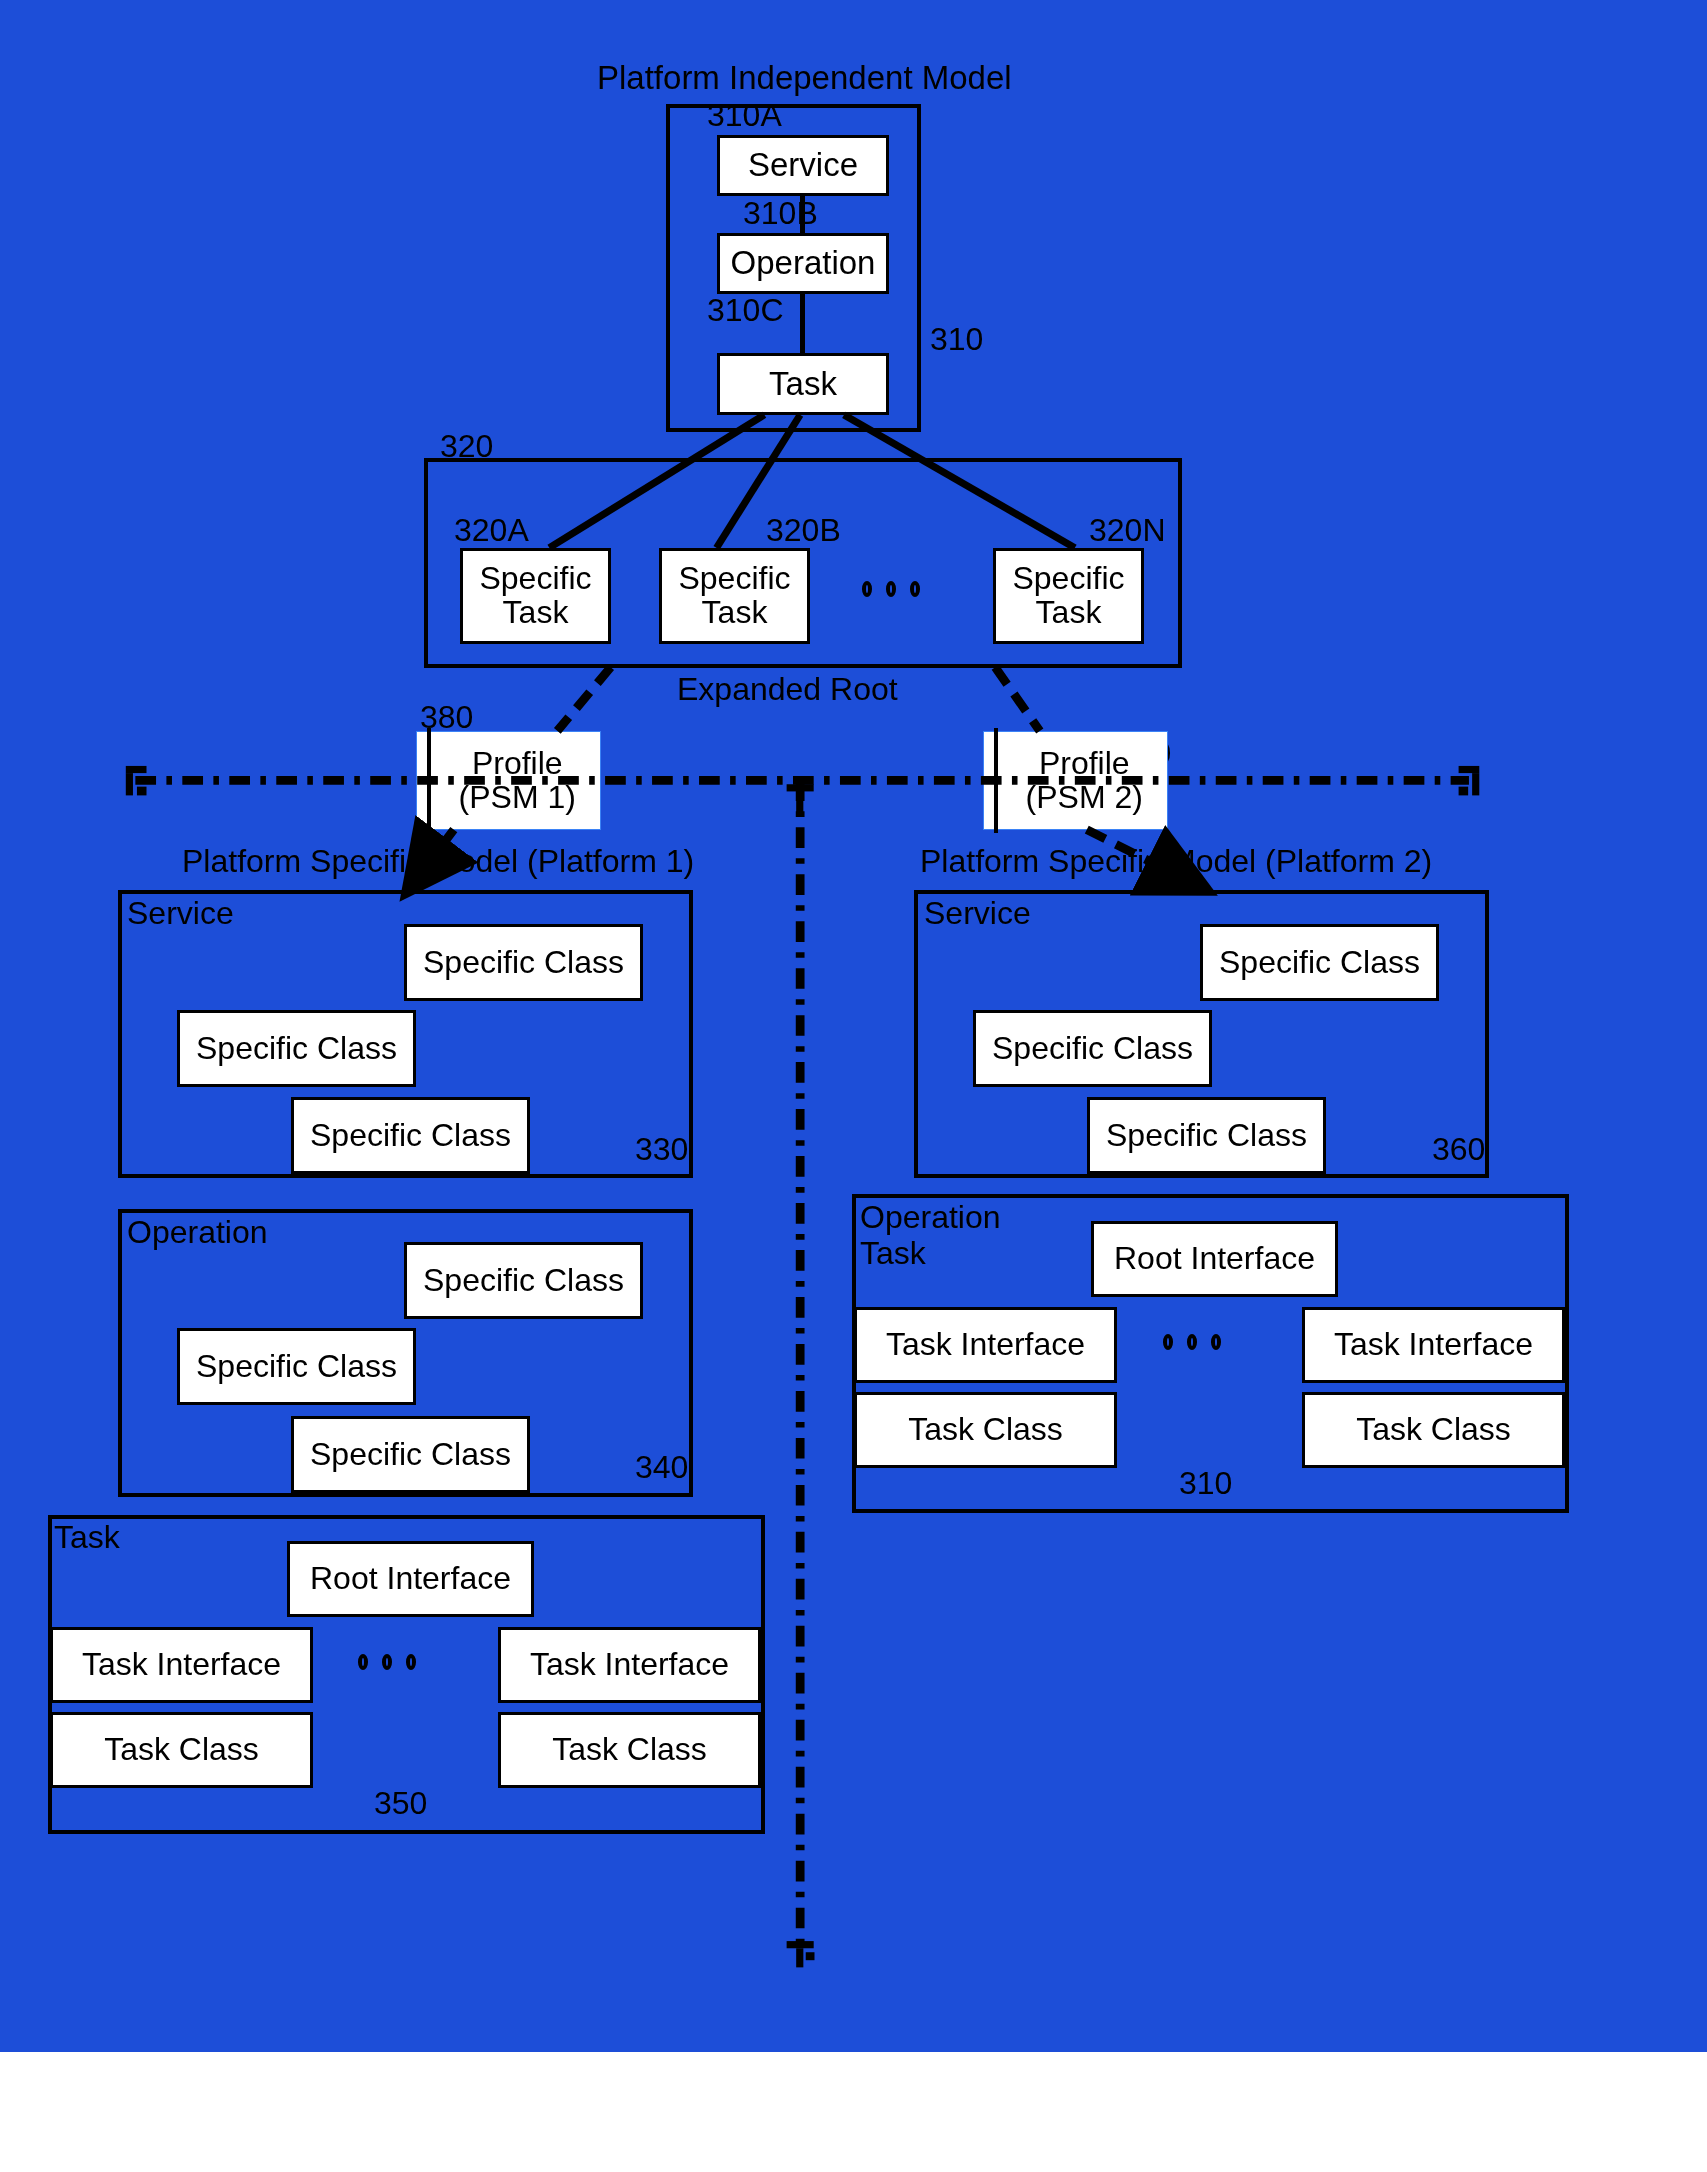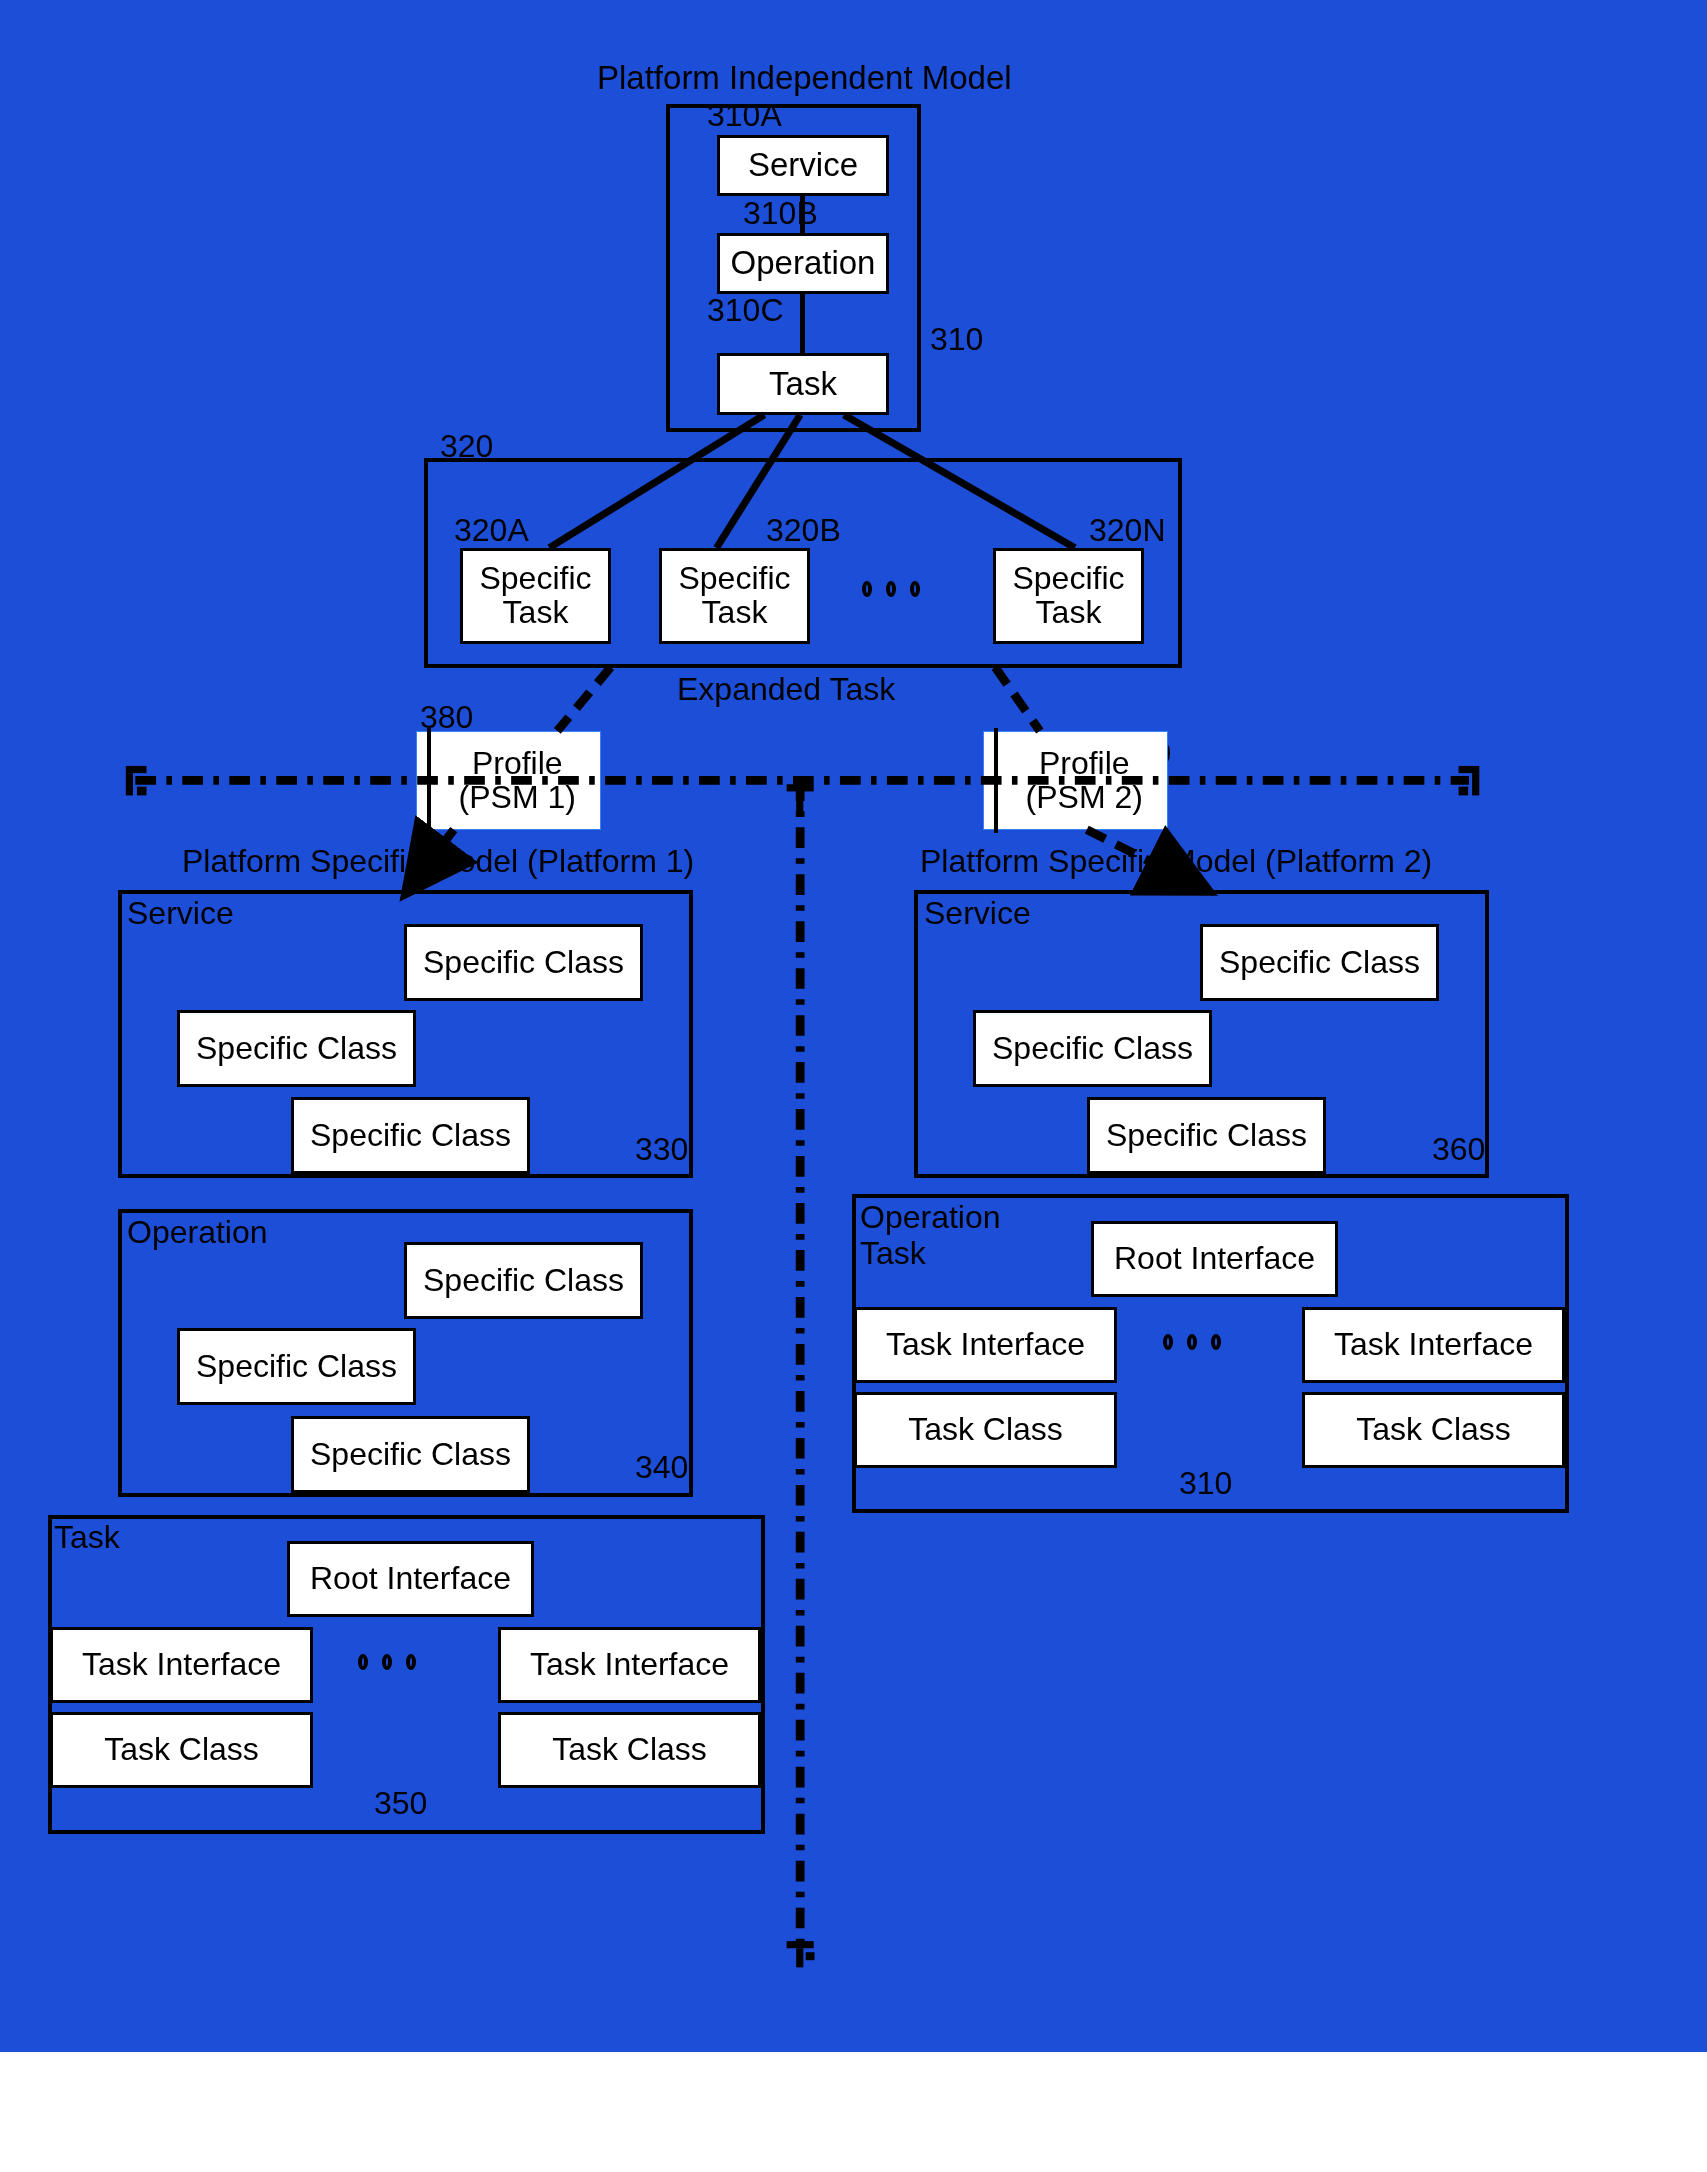--- a/index.html
+++ b/index.html
@@ -124,21 +124,21 @@
   <div class="ref" style="left:707px; top:292px;">310C</div>
   <div class="box-thin ctr" style="left:717px; top:353px; width:172px; height:62px; font-size:33px;">Task</div>
 
   <div class="vline" style="left:800px; top:195px; height:40px;"></div>
   <div class="vline" style="left:800px; top:292px; height:62px;"></div>
 
   <div class="ref" style="left:440px; top:428px;">320</div>
 
   <div class="box" style="left:424px; top:458px; width:758px; height:210px;"></div>
 
-  <div class="title" style="left:677px; top:671px; font-size:32px;">Expanded Task</div>
+  <div class="title" style="left:677px; top:671px; font-size:32px;">Expanded Root</div>
 
   <div class="ref" style="left:454px; top:512px;">320A</div>
   <div class="box-thin" style="left:460px; top:548px; width:151px; height:96px;">
     <div class="ctr" style="position:absolute; inset:0; flex-direction:column; font-size:32px;">
       <span>Specific</span>
       <span>Task</span>
     </div>
   </div>
 
   <div class="ref" style="left:766px; top:512px;">320B</div>

